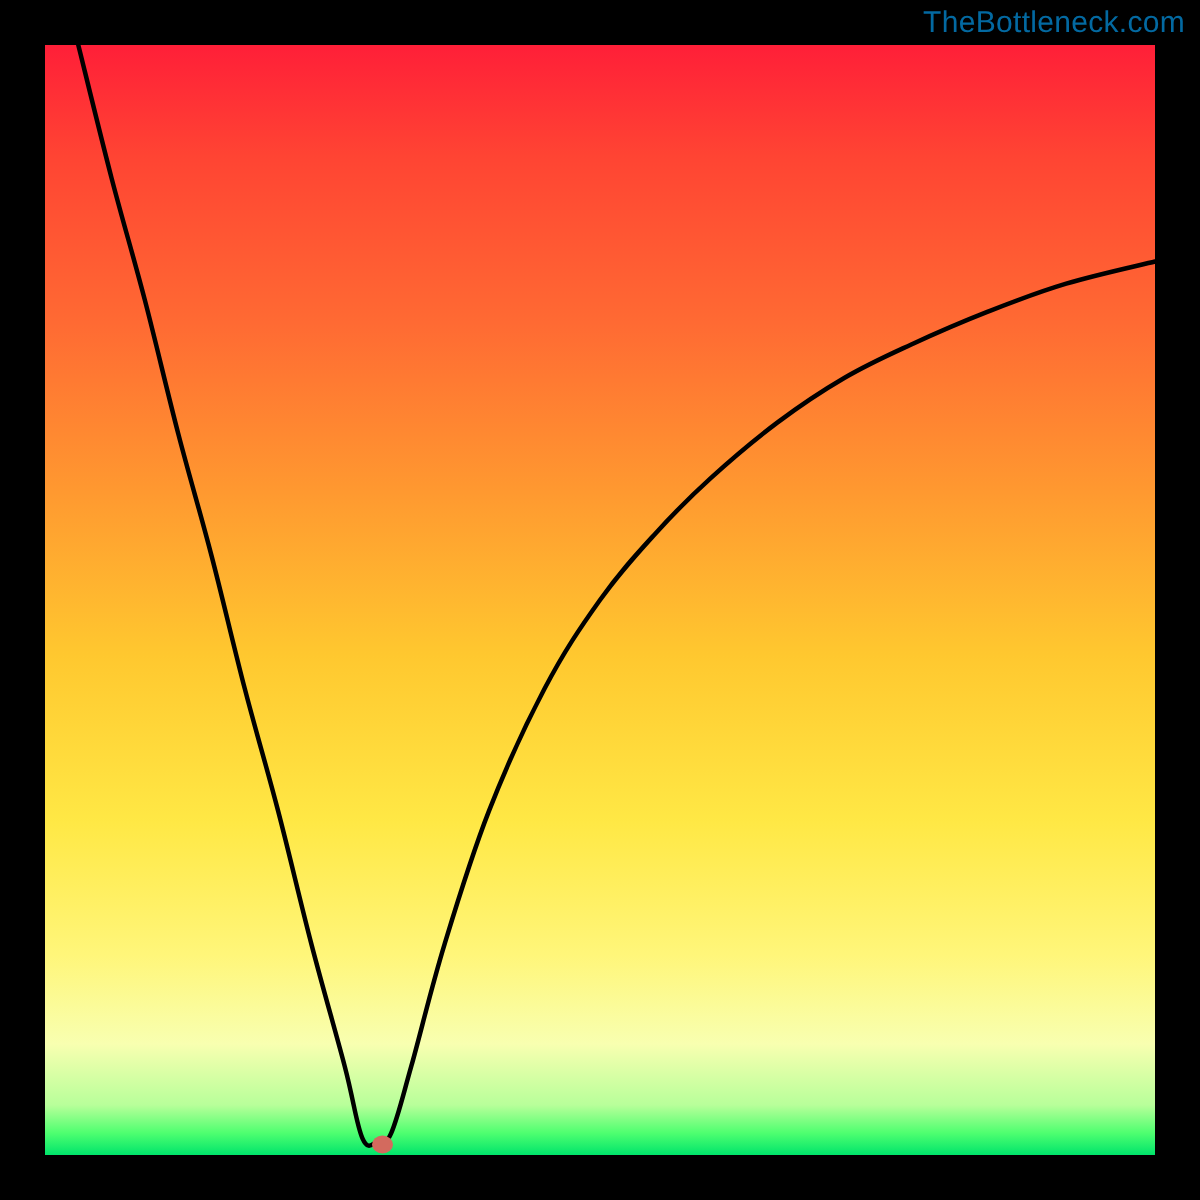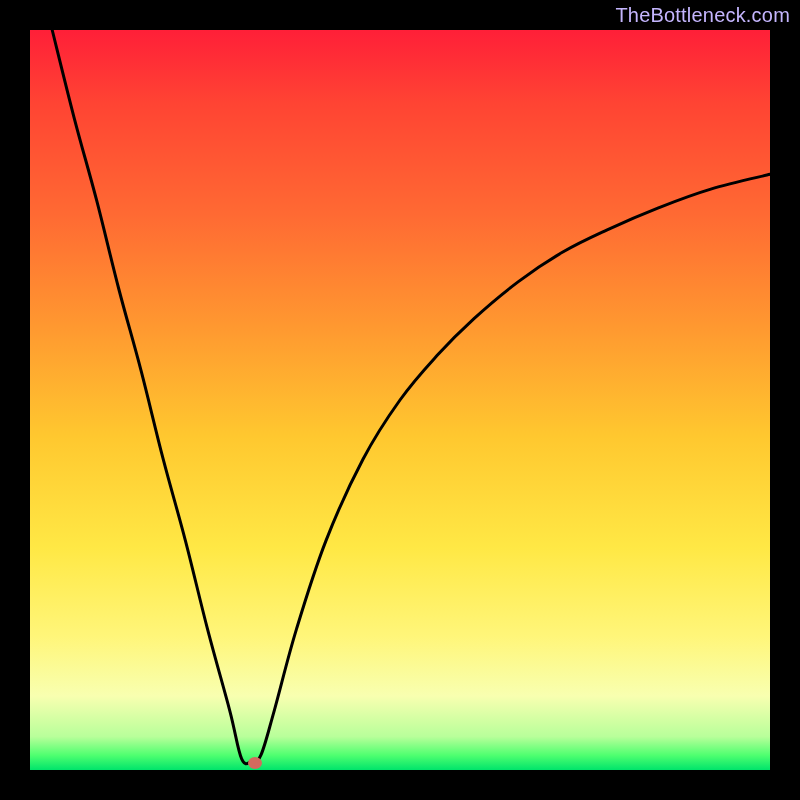--- a/index.html
+++ b/index.html
@@ -37,21 +37,21 @@
       #f8ffb0 90%,
       #b8ff9a 95.5%,
       #4fff70 98%,
       #00e46b 100%
     );
   }
   .watermark {
     position: absolute;
     top: 4px;
     right: 10px;
-    color: #c4b5fd;
+    color: #0369a1;
     font-size: 20px;
     letter-spacing: 0.2px;
     user-select: none;
   }
   svg.curve {
     position: absolute;
     left: 0;
     top: 0;
     width: 740px;
     height: 740px;

